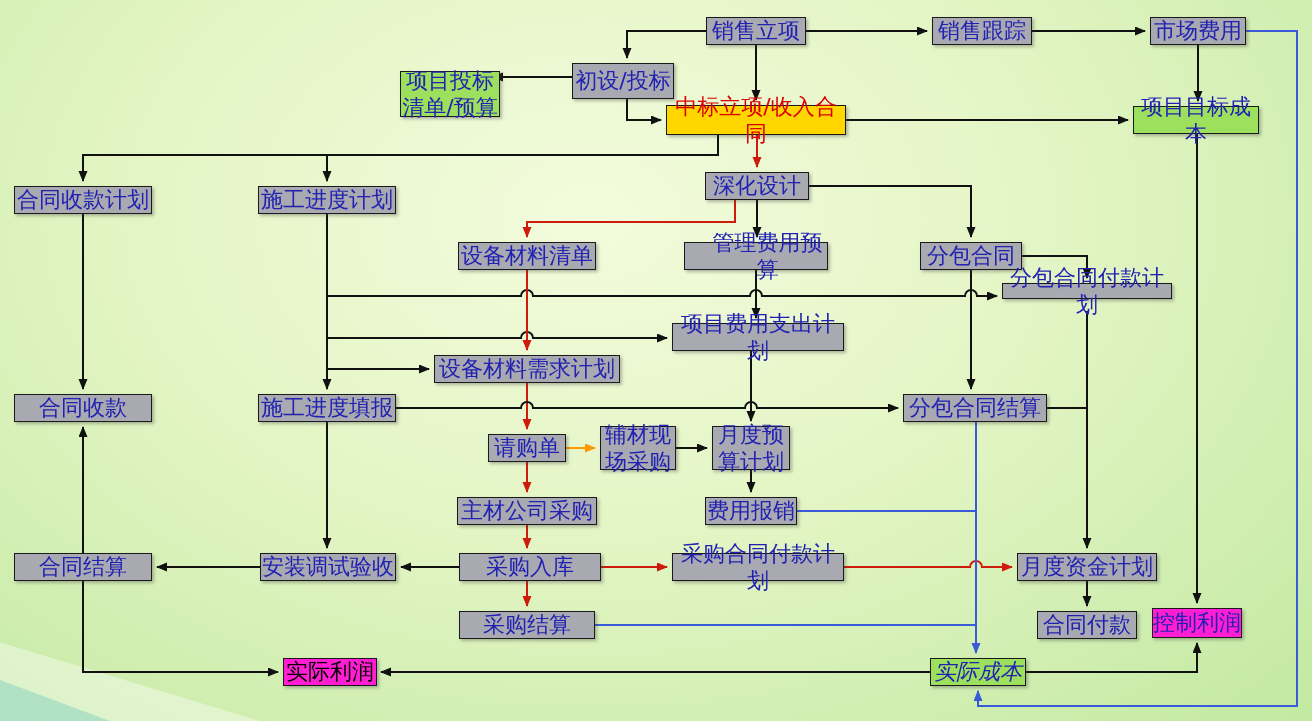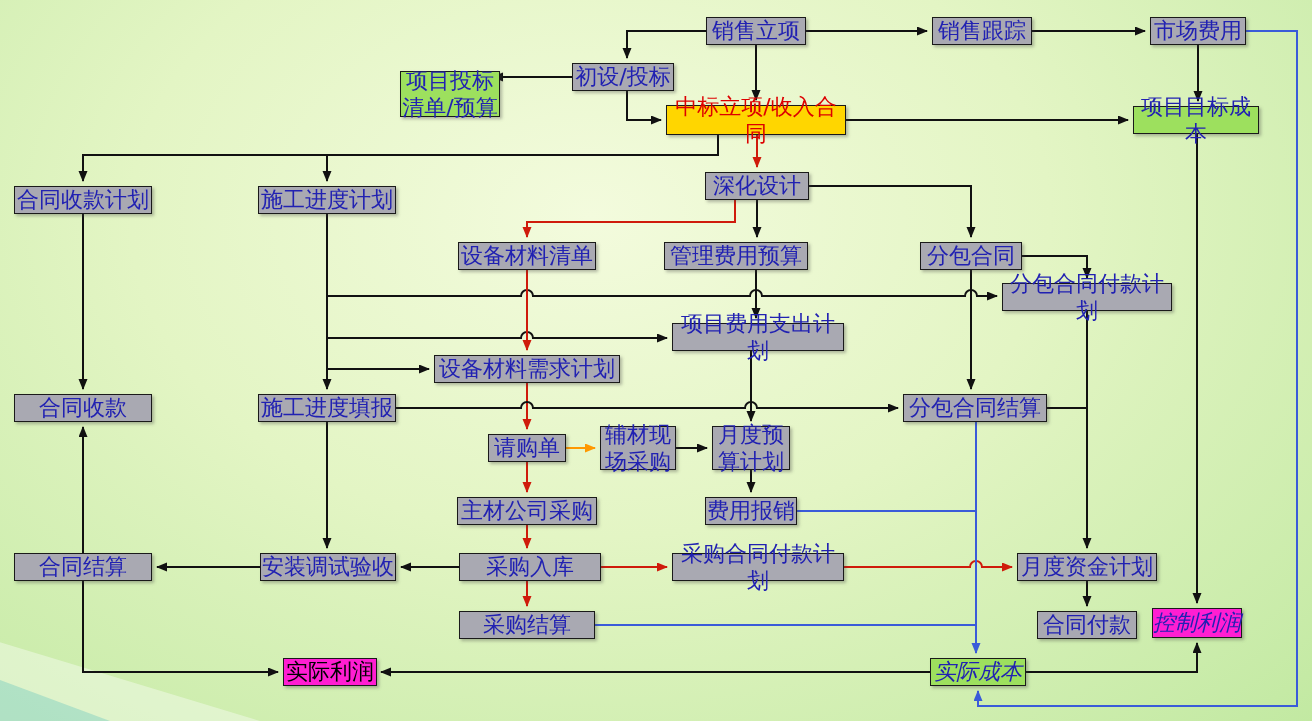--- a/index.html
+++ b/index.html
@@ -102,46 +102,46 @@
       <path d="M 83 581 L 83 672 L 278 672" fill="none" stroke="#111111" stroke-width="2" marker-end="url(#arr-black)"></path>
       <path d="M 83 214 L 83 389" fill="none" stroke="#111111" stroke-width="2" marker-end="url(#arr-black)"></path>
       <path d="M 83 553 L 83 427" fill="none" stroke="#111111" stroke-width="2" marker-end="url(#arr-black)"></path>
     </svg>
   <div id="node-layer">
       <div class="node gray" style="left: 706px; top: 17px; width: 100px; height: 28px;"><span>销售立项</span></div>
       <div class="node gray" style="left: 932px; top: 17px; width: 100px; height: 28px; text-align: center;"><span>销售跟踪</span></div>
       <div class="node gray" style="left: 1150px; top: 17px; width: 96px; height: 28px;"><span>市场费用</span></div>
       <div class="node green" style="left: 388px; top: 71px; width: 100px; height: 46px; margin-left: 12px;"><span>项目投标
 清单/预算</span></div>
-      <div class="node gray" style="left: 572px; top: 63px; width: 102px; height: 28px;"><span>初设/投标</span></div>
+      <div class="node gray" style="left: 572px; top: 63px; width: 102px; height: 36px;"><span>初设/投标</span></div>
       <div class="node yellow" style="left: 666px; top: 105px; width: 180px; height: 30px;"><span>中标立项/收入合同</span></div>
       <div class="node green" style="left: 1133px; top: 106px; width: 126px; height: 28px;"><span>项目目标成本</span></div>
       <div class="node gray" style="left: 14px; top: 186px; width: 138px; height: 28px;"><span>合同收款计划</span></div>
       <div class="node gray" style="left: 258px; top: 186px; width: 138px; height: 28px;"><span>施工进度计划</span></div>
       <div class="node gray" style="left: 705px; top: 172px; width: 104px; height: 28px;"><span>深化设计</span></div>
       <div class="node gray" style="left: 458px; top: 242px; width: 138px; height: 28px;"><span>设备材料清单</span></div>
-      <div class="node gray" style="left: 664px; top: 242px; width: 144px; height: 28px;"><span>管理费用预算</span></div>
+      <div class="node gray" style="left: 684px; top: 242px; width: 144px; height: 28px; padding-left: 23px;"><span>管理费用预算</span></div>
       <div class="node gray" style="left: 920px; top: 242px; width: 102px; height: 28px;"><span>分包合同</span></div>
-      <div class="node gray" style="left: 1002px; top: 283px; width: 170px; height: 28px;"><span>分包合同付款计划</span></div>
+      <div class="node gray" style="left: 1002px; top: 283px; width: 170px; height: 16px;"><span>分包合同付款计划</span></div>
       <div class="node gray" style="left: 672px; top: 323px; width: 172px; height: 28px;"><span>项目费用支出计划</span></div>
       <div class="node gray" style="left: 434px; top: 355px; width: 186px; height: 28px;"><span>设备材料需求计划</span></div>
       <div class="node gray" style="left: 14px; top: 394px; width: 138px; height: 28px;"><span>合同收款</span></div>
       <div class="node gray" style="left: 258px; top: 394px; width: 138px; height: 28px;"><span>施工进度填报</span></div>
       <div class="node gray" style="left: 903px; top: 394px; width: 144px; height: 28px;"><span>分包合同结算</span></div>
       <div class="node gray" style="left: 488px; top: 434px; width: 78px; height: 28px;"><span>请购单</span></div>
       <div class="node gray" style="left: 600px; top: 426px; width: 76px; height: 44px;"><span>辅材现
 场采购</span></div>
       <div class="node gray" style="left: 712px; top: 426px; width: 78px; height: 44px;"><span>月度预
 算计划</span></div>
       <div class="node gray" style="left: 457px; top: 497px; width: 140px; height: 28px;"><span>主材公司采购</span></div>
       <div class="node gray" style="left: 705px; top: 497px; width: 92px; height: 28px;"><span>费用报销</span></div>
       <div class="node gray" style="left: 14px; top: 553px; width: 138px; height: 28px;"><span>合同结算</span></div>
       <div class="node gray" style="left: 260px; top: 553px; width: 136px; height: 28px;"><span>安装调试验收</span></div>
       <div class="node gray" style="left: 459px; top: 553px; width: 142px; height: 28px;"><span>采购入库</span></div>
       <div class="node gray" style="left: 672px; top: 553px; width: 172px; height: 28px;"><span>采购合同付款计划</span></div>
       <div class="node gray" style="left: 1017px; top: 553px; width: 140px; height: 28px;"><span>月度资金计划</span></div>
       <div class="node gray" style="left: 459px; top: 611px; width: 136px; height: 28px;"><span>采购结算</span></div>
       <div class="node gray" style="left: 1037px; top: 611px; width: 100px; height: 28px;"><span>合同付款</span></div>
-      <div class="node magenta-blue" style="left: 1152px; top: 608px; width: 90px; height: 30px; font-style: italic;"><span>控制利润</span></div>
+      <div class="node magenta-blue" style="left: 1152px; top: 608px; width: 90px; height: 30px;"><span>控制利润</span></div>
       <div class="node magenta" style="left: 283px; top: 658px; width: 94px; height: 28px;"><span>实际利润</span></div>
       <div class="node green" style="left: 930px; top: 658px; width: 96px; height: 28px; font-style: italic;"><span>实际成本</span></div>
     </div>
 </div>
 
 </body></html>

